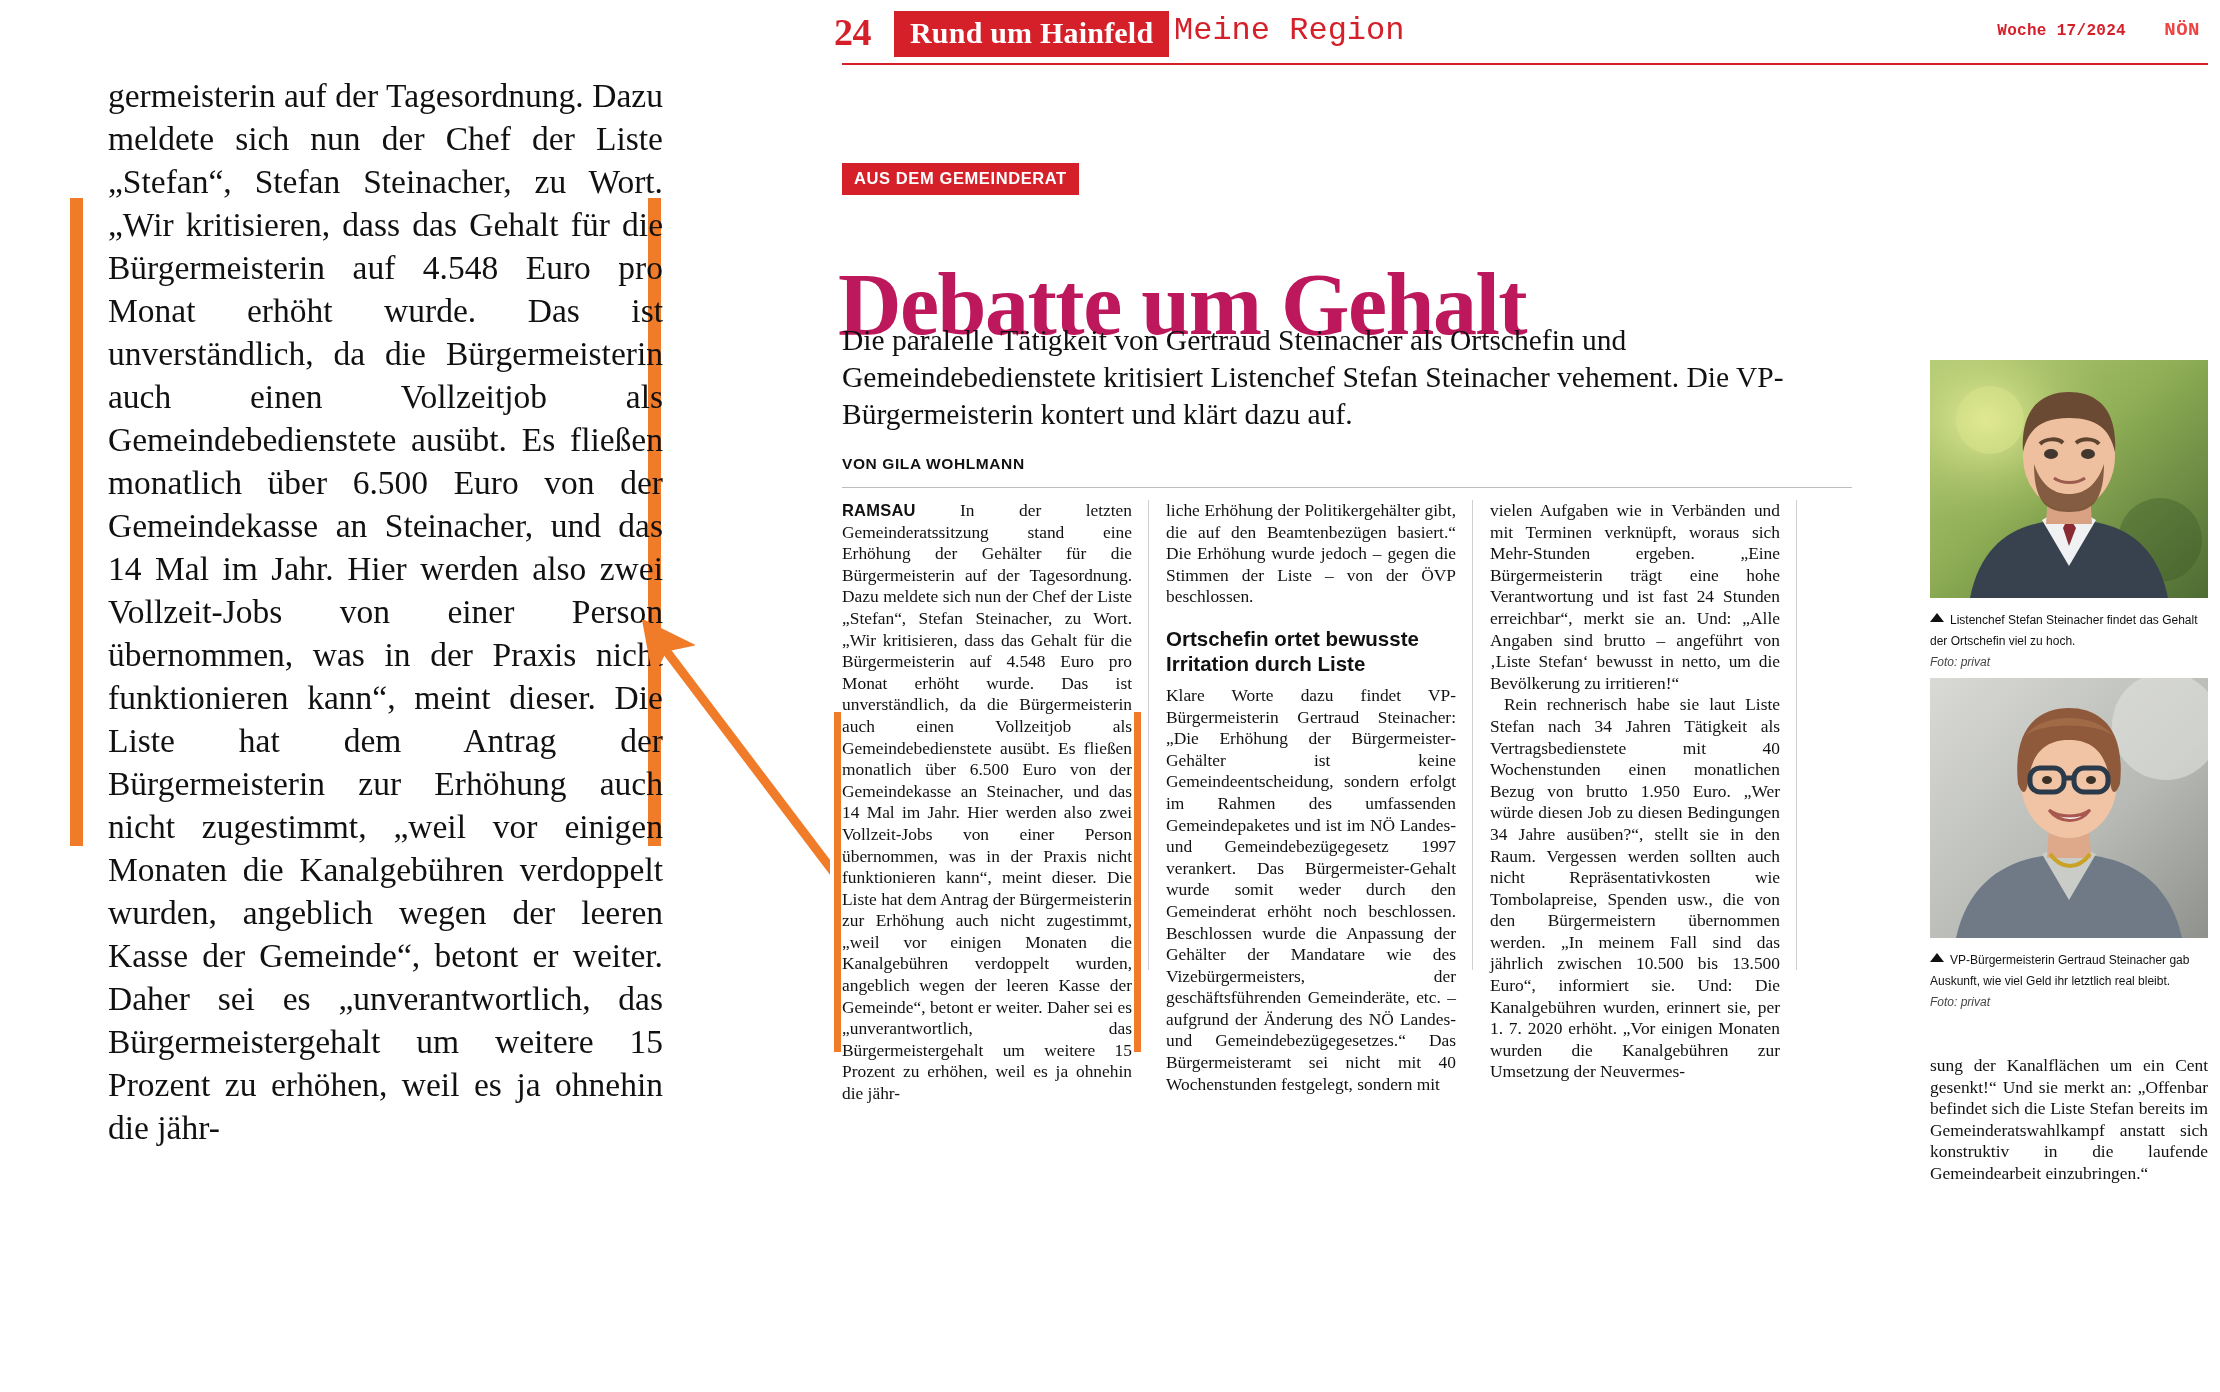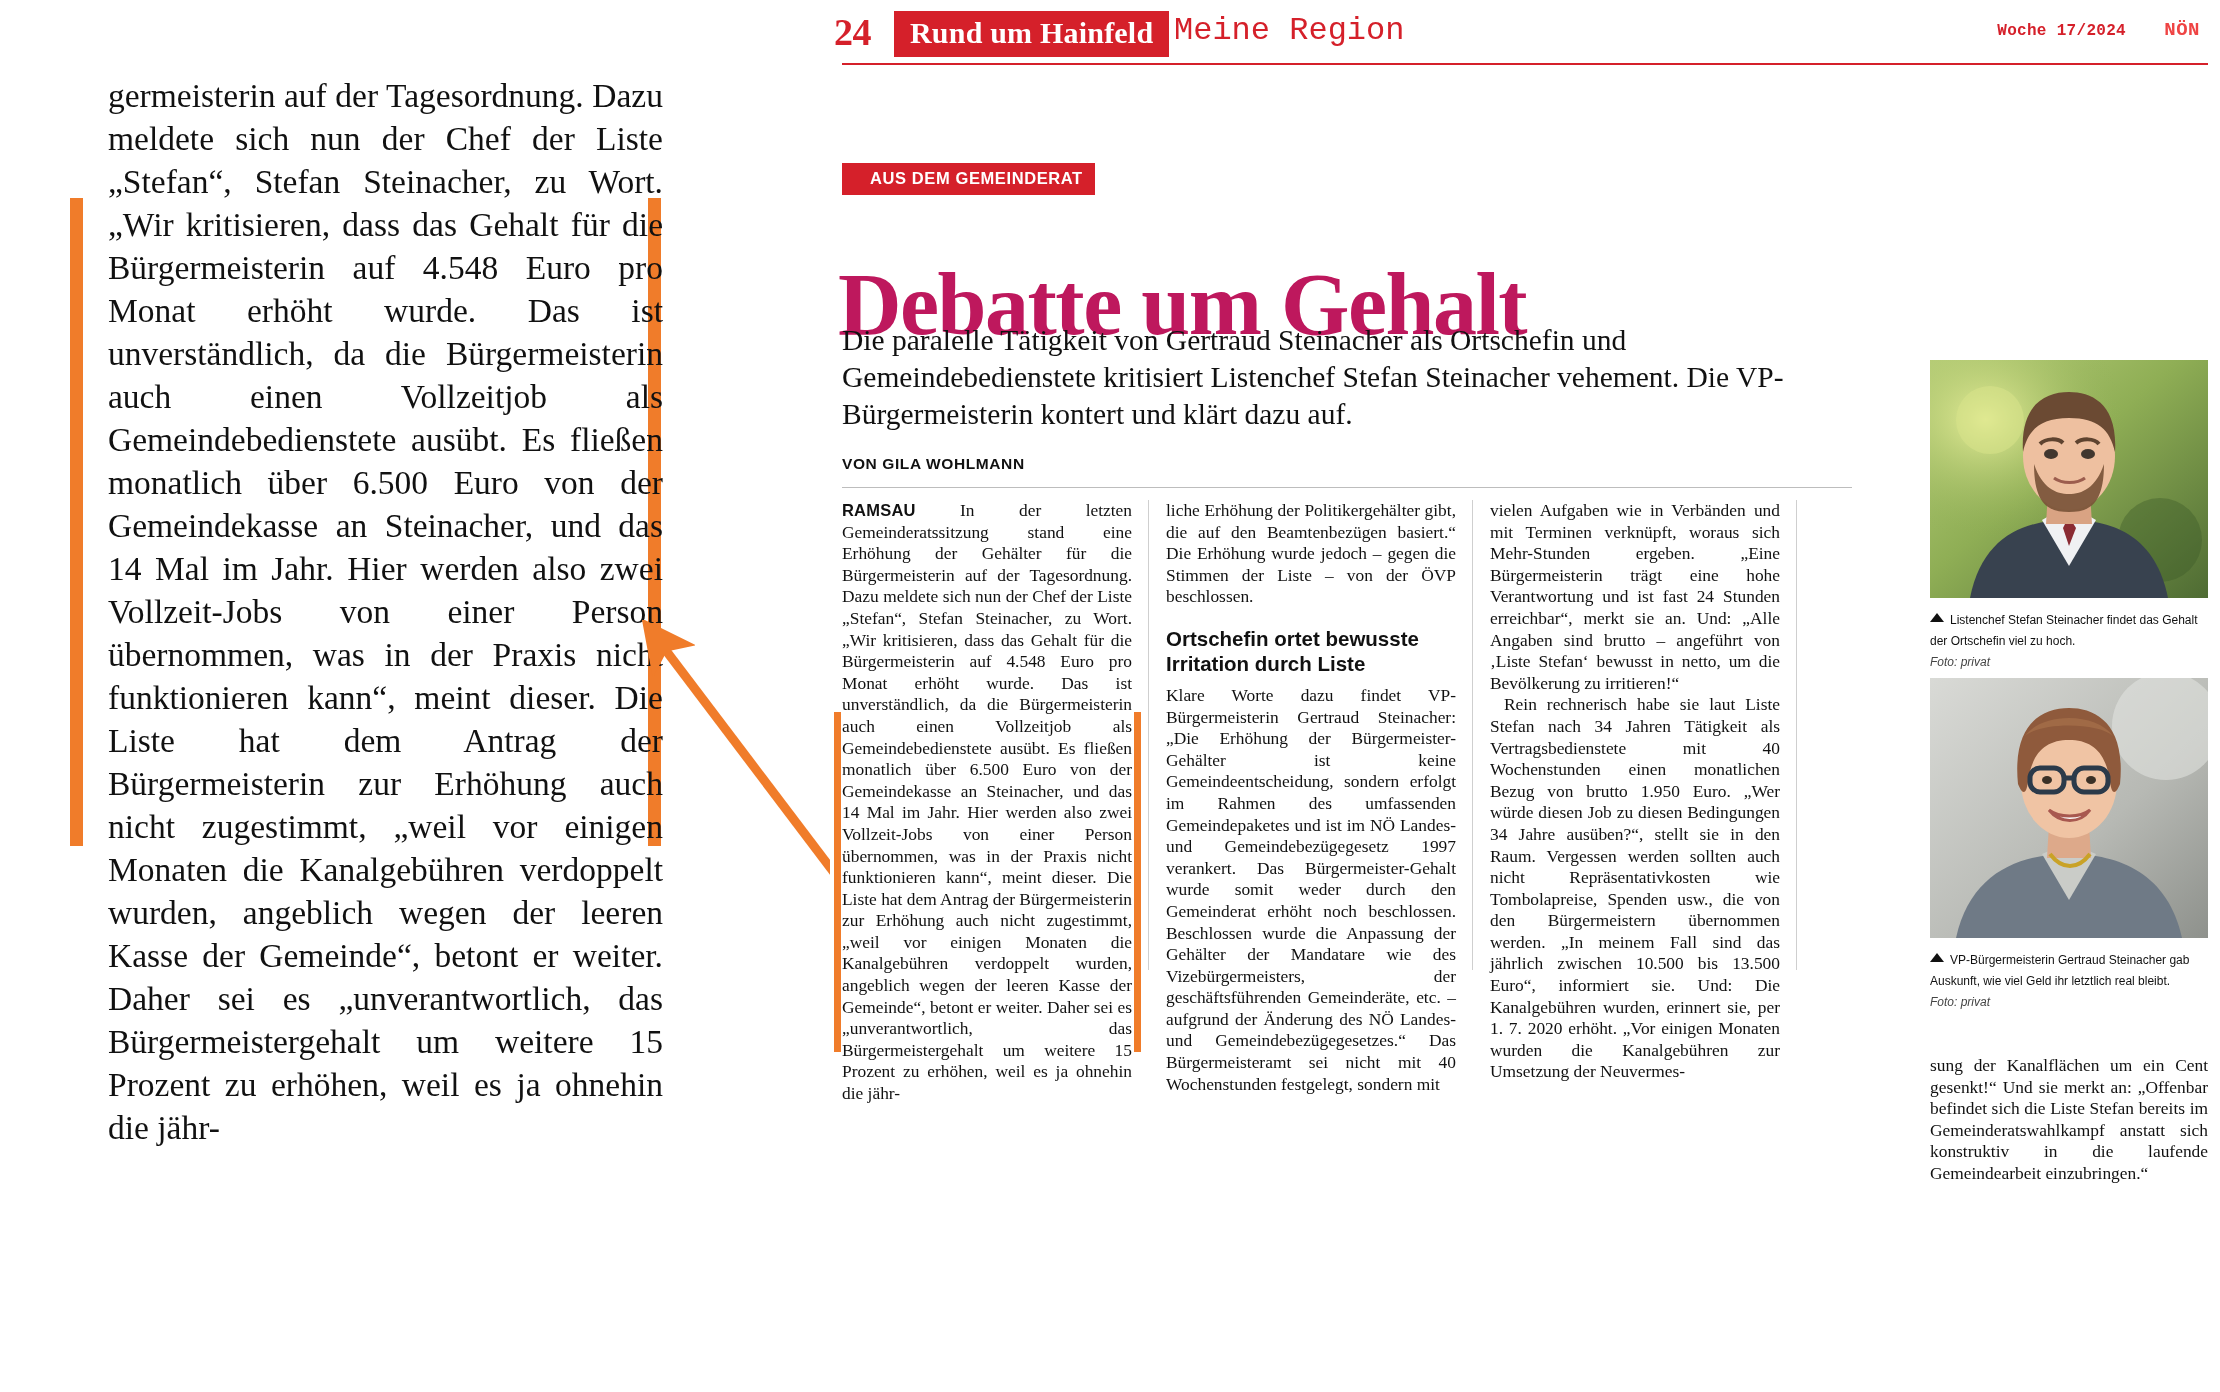--- a/index.html
+++ b/index.html
@@ -136,21 +136,21 @@
   #kicker {
     position: absolute;
     left: 12px;
     top: 163px;
     background: #d5202a;
     color: #ffffff;
     font-family: "Liberation Sans", sans-serif;
     font-weight: bold;
     font-size: 16.5px;
     letter-spacing: 0.6px;
-    padding: 6px 12px 7px 28px;
+    padding: 6px 12px 7px 12px;
   }
 
   
   #headline {
     position: absolute;
     left: 8px;
     top: 198px;
     width: 1100px;
     font-family: "Liberation Serif", serif;
     font-weight: bold;

